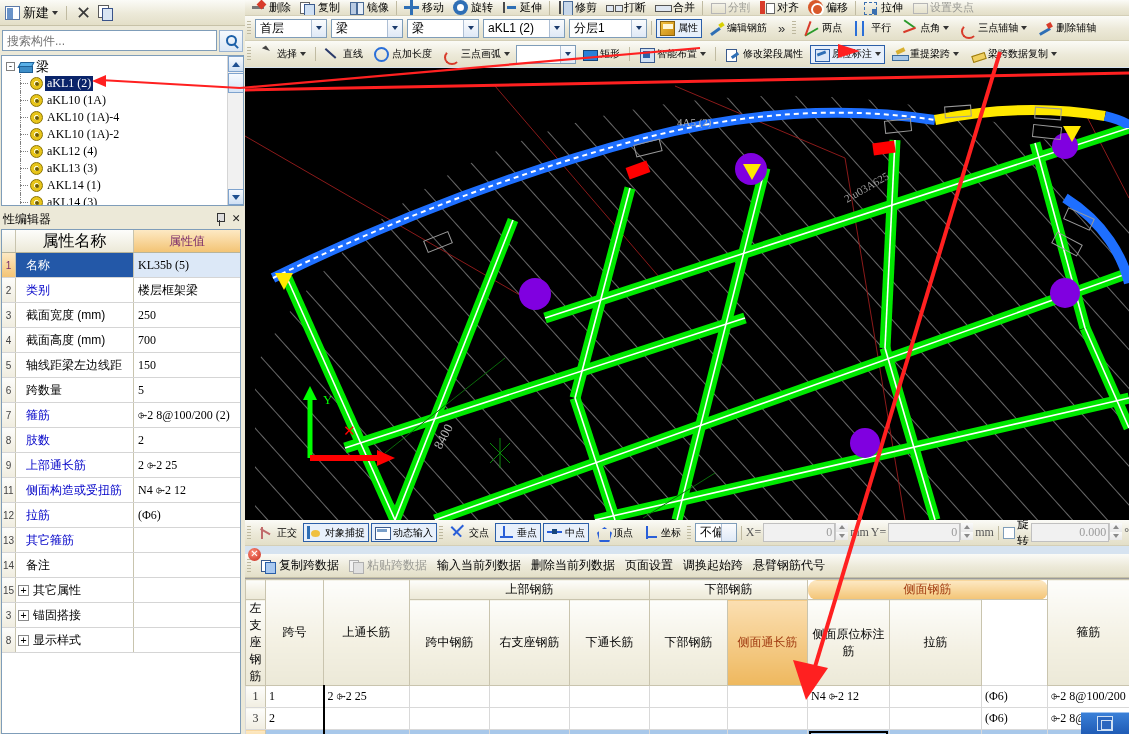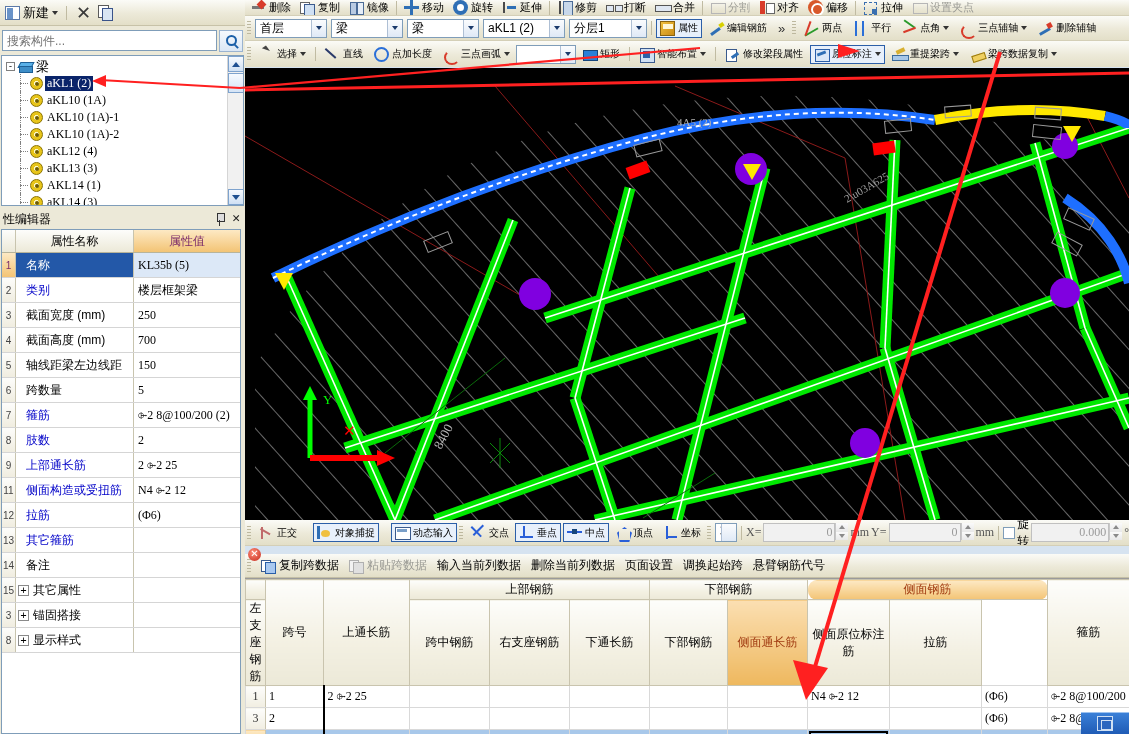--- a/index.html
+++ b/index.html
@@ -153,21 +153,21 @@
 
   .prop-grid {
     position: absolute; left: 1px; top: 19px; width: 240px; bottom: 0;
     border: 1px solid #7f9db9; background: #fff; overflow: hidden;
   }
   .pg-head { display: flex; height: 23px;
     background: linear-gradient(to bottom,#fdfdfb,#ece9d8); border-bottom:1px solid #b8b49a; }
   .pg-head .c-idx { width: 14px; border-right:1px solid #c8c4ae;
      background: linear-gradient(to bottom,#fdfdfb,#ece9d8);}
   .pg-head .c-name { width: 118px; display:flex;align-items:center;justify-content:center;
-    font-size:12px;color:#000;border-right:1px solid #c8c4ae;}
+    font-size:16px;color:#000;border-right:1px solid #c8c4ae;}
   .pg-head .c-val { flex:1; display:flex;align-items:center;justify-content:center;
     font-size:12px;color:#7a2a6a;
     background: linear-gradient(to bottom,#fde9c4,#f3c475); }
   .pg-row { display: flex; height: 25px; border-bottom: 1px solid #d5d5d5; }
   .pg-row .c-idx {
     width: 14px; background: linear-gradient(to bottom,#fdfdfb,#f0ede0);
     border-right: 1px solid #c8c4ae; font-size: 10px; color: #444;
     display:flex;align-items:center;justify-content:center;
   }
   .pg-row .c-name {
@@ -504,21 +504,21 @@
             <div class="tree-item selected">
               <span class="ico-gear"></span>
               <span class="ti-text">aKL1 (2)</span>
             </div>
             <div class="tree-item">
               <span class="ico-gear"></span>
               <span class="ti-text">aKL10 (1A)</span>
             </div>
             <div class="tree-item">
               <span class="ico-gear"></span>
-              <span class="ti-text">AKL10 (1A)-1</span>
+              <span class="ti-text">AKL10 (1A)-4</span>
             </div>
             <div class="tree-item">
               <span class="ico-gear"></span>
               <span class="ti-text">AKL10 (1A)-2</span>
             </div>
             <div class="tree-item">
               <span class="ico-gear"></span>
               <span class="ti-text">aKL12 (4)</span>
             </div>
             <div class="tree-item">
@@ -1010,21 +1010,21 @@
         <g stroke="#0a8a0a" stroke-width="1">
           <line x1="245" y1="375" x2="265" y2="395"></line>
           <line x1="265" y1="375" x2="245" y2="395"></line>
           <line x1="255" y1="370" x2="255" y2="400"></line>
         </g>
       </svg>
     </div>
 
     <div class="snapbar">
       <span class="gripper"></span>
-      <div id="snap-toggles" style="display:flex;align-items:center;gap:12px;">
+      <div id="snap-toggles" style="display:flex;align-items:center;gap:2px;">
           <div class="tbi">
             <span class="ic ic-ortho"></span>
             <span class="lb">正交</span>
           </div>
           <div class="tbi active">
             <span class="ic ic-osnap"></span>
             <span class="lb">对象捕捉</span>
           </div>
           <div class="tbi active">
             <span class="ic ic-dyn"></span>

